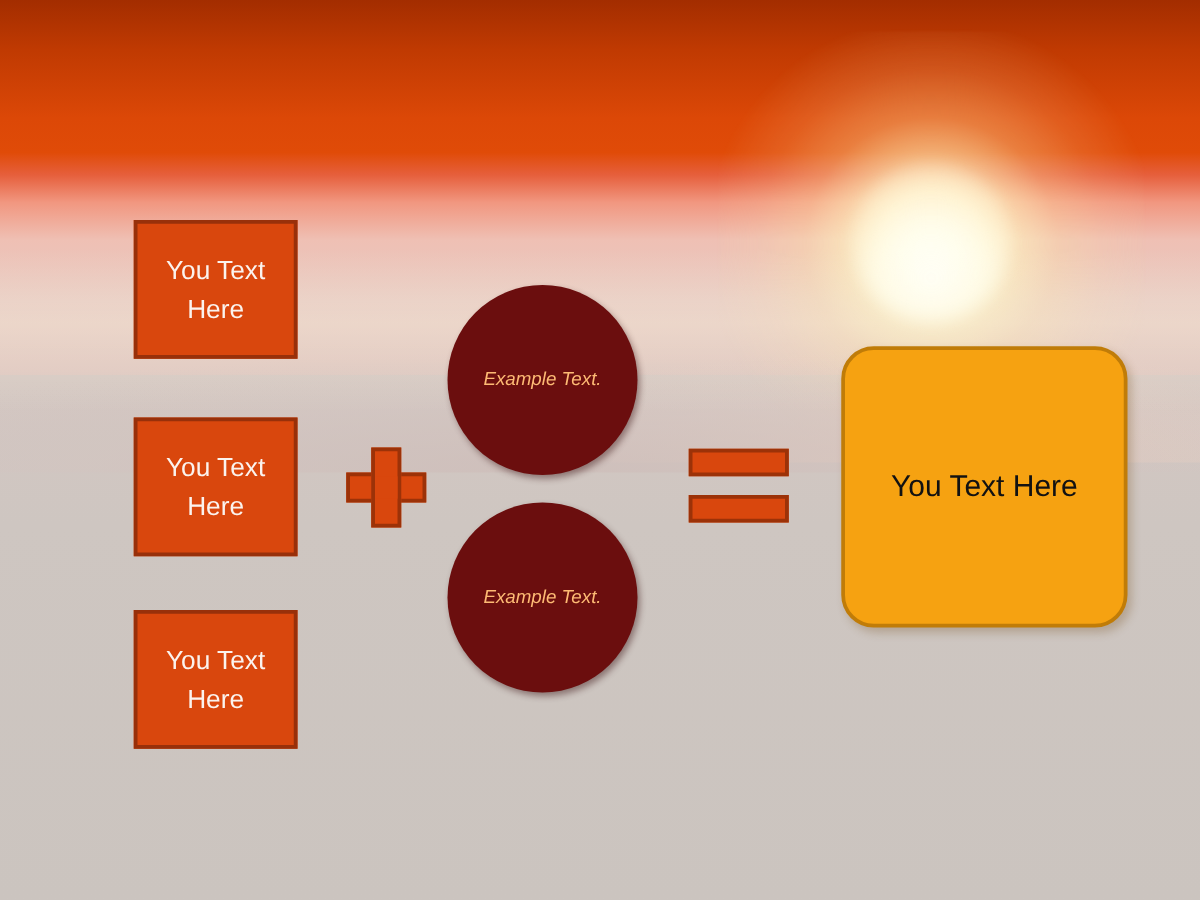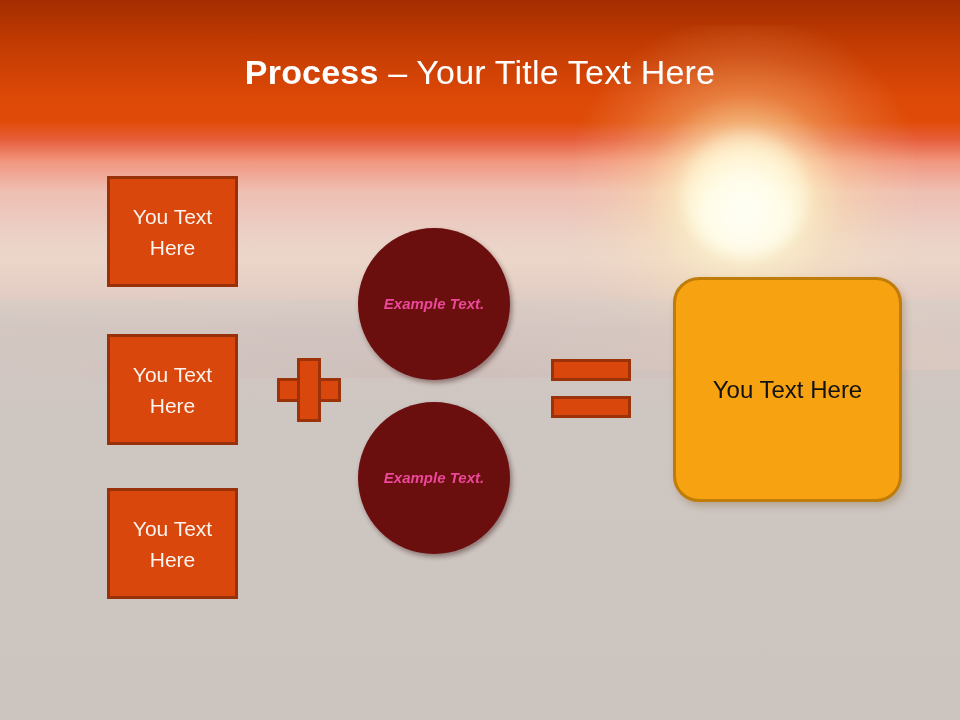--- a/index.html
+++ b/index.html
@@ -150,23 +150,23 @@
     background: #D9470D;
   }
 
   
   .circle-node {
     position: absolute;
     width: 152px; height: 152px;
     border-radius: 50%;
     background: #6B0E0E;
     box-shadow: 2px 3px 5px rgba(60,20,20,0.45);
-    color: #ec4899;
+    color: #fdba74;
     font-size: 15px;
-    font-weight: bold;
+    font-weight: normal;
     font-style: italic;
     line-height: 24px;
     text-align: center;
     display: flex;
     align-items: center;
   }
   .circle-node .c-txt { display: block; width: 100%; }
   #circle-1 { left: 358px; top: 228px; }
   #circle-2 { left: 358px; top: 402px; }
 
@@ -211,23 +211,20 @@
 <div id="slide">
 
   <div class="bg-sky"></div>
   <div class="bg-ground"></div>
   <div class="sun-glow"></div>
   <div class="sun-disc"></div>
   <div class="bg-hill2"></div>
   <div class="bg-hill"></div>
   <div class="sky-haze"></div>
 
-  <div class="slide-title">
-    <span class="t-bold">Process</span><span class="t-light"> – </span><span class="t-light">Your Title Text Here</span>
-  </div>
 
   <div class="src-box" id="src-1">
     <span class="bx-txt">You Text Here</span>
   </div>
   <div class="src-box" id="src-2">
     <span class="bx-txt">You Text Here</span>
   </div>
   <div class="src-box" id="src-3">
     <span class="bx-txt">You Text Here</span>
   </div>

